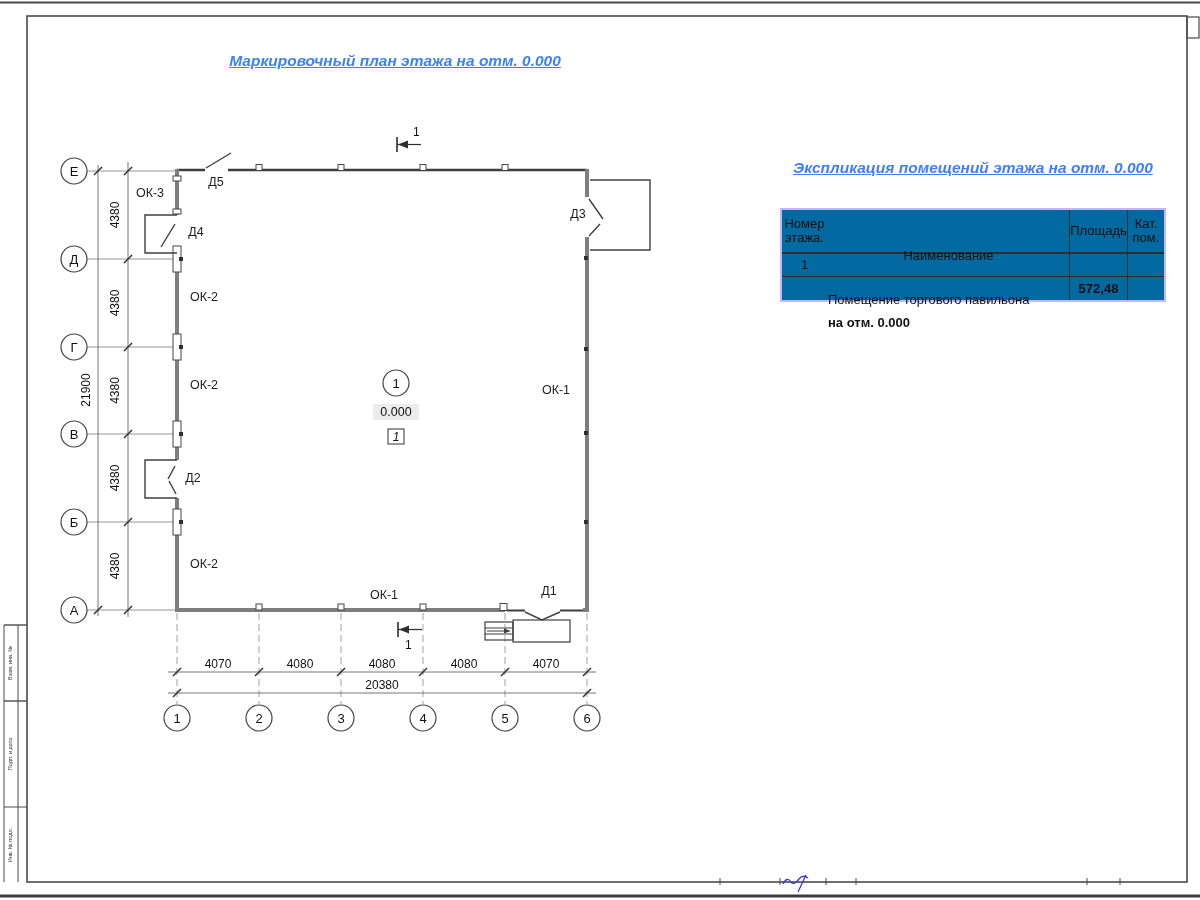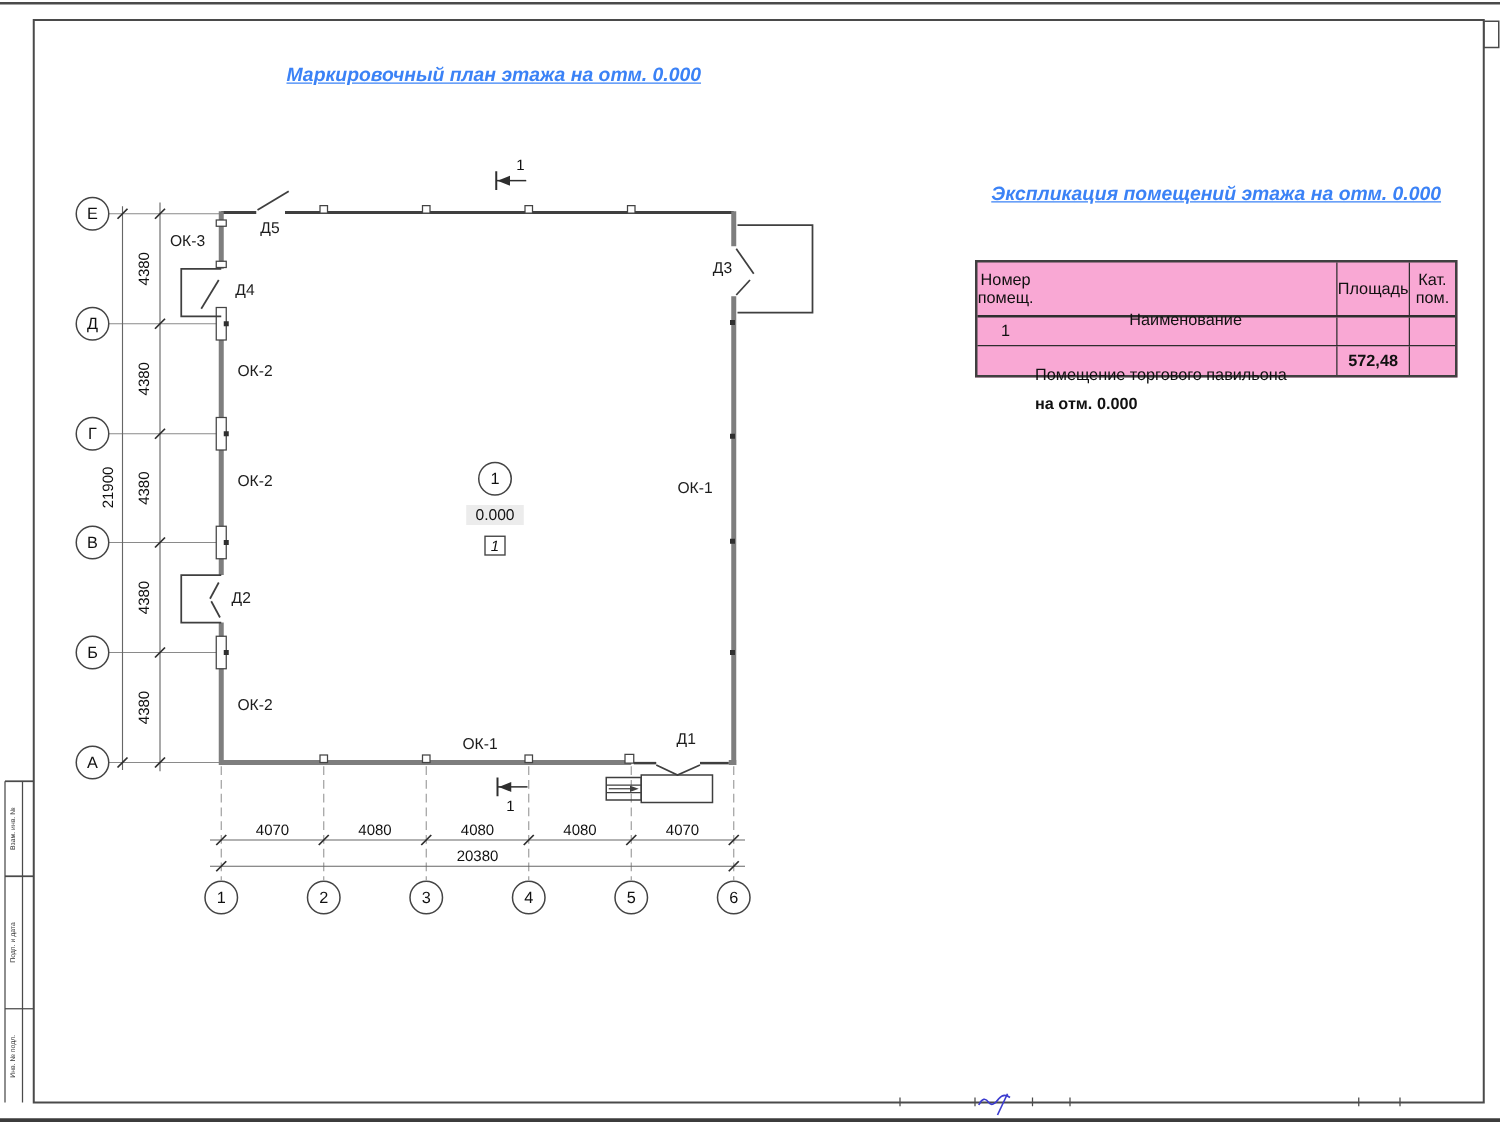--- a/index.html
+++ b/index.html
@@ -7,24 +7,24 @@
     width:1200px;height:900px;background:#ffffff;overflow:hidden;
     font-family:"Liberation Sans",sans-serif;color:#1a1a1a;position:relative;
   }
   .sheet{position:absolute;inset:0;}
   svg{position:absolute;left:0;top:0;font-family:"Liberation Sans",sans-serif;}
   .drw-title{
     position:absolute;font-style:italic;font-weight:bold;font-size:15.5px;
     text-align:center;text-decoration:underline;color:#3b82f6;white-space:nowrap;
   }
   .plan-title{left:225px;top:52px;width:340px;}
-  .table-title{left:793px;top:147px;width:350px;}
+  .table-title{left:793px;top:159px;width:350px;}
   .tbl{
-    position:absolute;left:780px;top:208px;width:382px;background:#f9a8d4;
-    border:2px solid #404040;box-sizing:content-box;
+    position:absolute;left:780px;top:208px;width:382px;background:#0369a1;
+    border:2px solid #c4b5fd;box-sizing:content-box;
   }
   .tr{display:flex;}
   .td{
     box-sizing:border-box;border-left:1px solid #2e2e2e;
     display:flex;align-items:center;justify-content:center;
     font-size:13px;line-height:1.05;color:#111;
   }
   .td:first-child{border-left:none;}
   .th{height:42px;border-bottom:2px solid #2e2e2e;}
   .r1{height:22px;}
@@ -279,21 +279,21 @@
 </svg>
 
   <div class="drw-title plan-title">Маркировочный план этажа на отм. 0.000</div>
   <div class="drw-title table-title">Экспликация помещений этажа на отм. 0.000</div>
 
   <div class="tbl">
     <div class="tr th">
       <div class="td c1">
         <span class="stack">
           <span>Номер</span>
-          <span>помещ.</span>
+          <span>этажа.</span>
         </span>
       </div>
       <div class="td c2">Наименование</div>
       <div class="td c3">Площадь</div>
       <div class="td c4">
         <span class="stack">
           <span>Кат.</span>
           <span>пом.</span>
         </span>
       </div>

